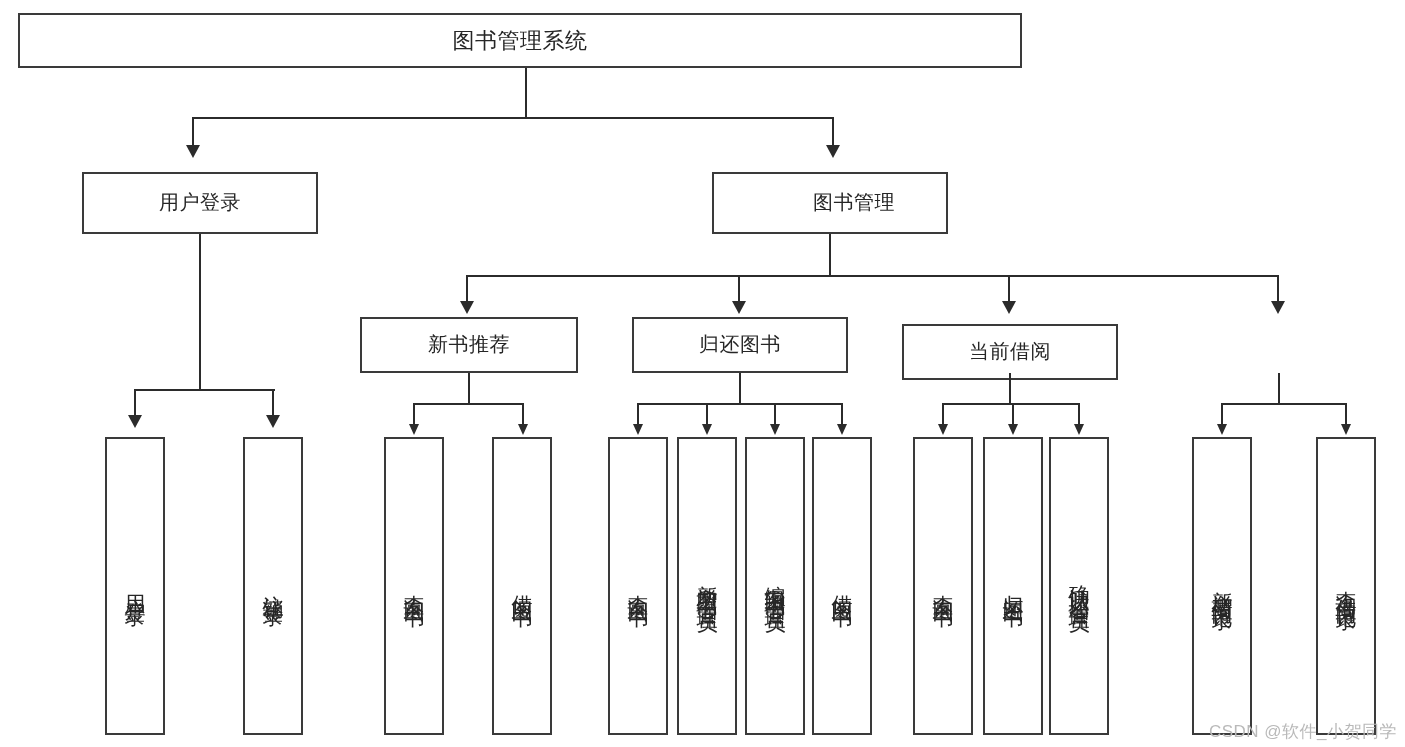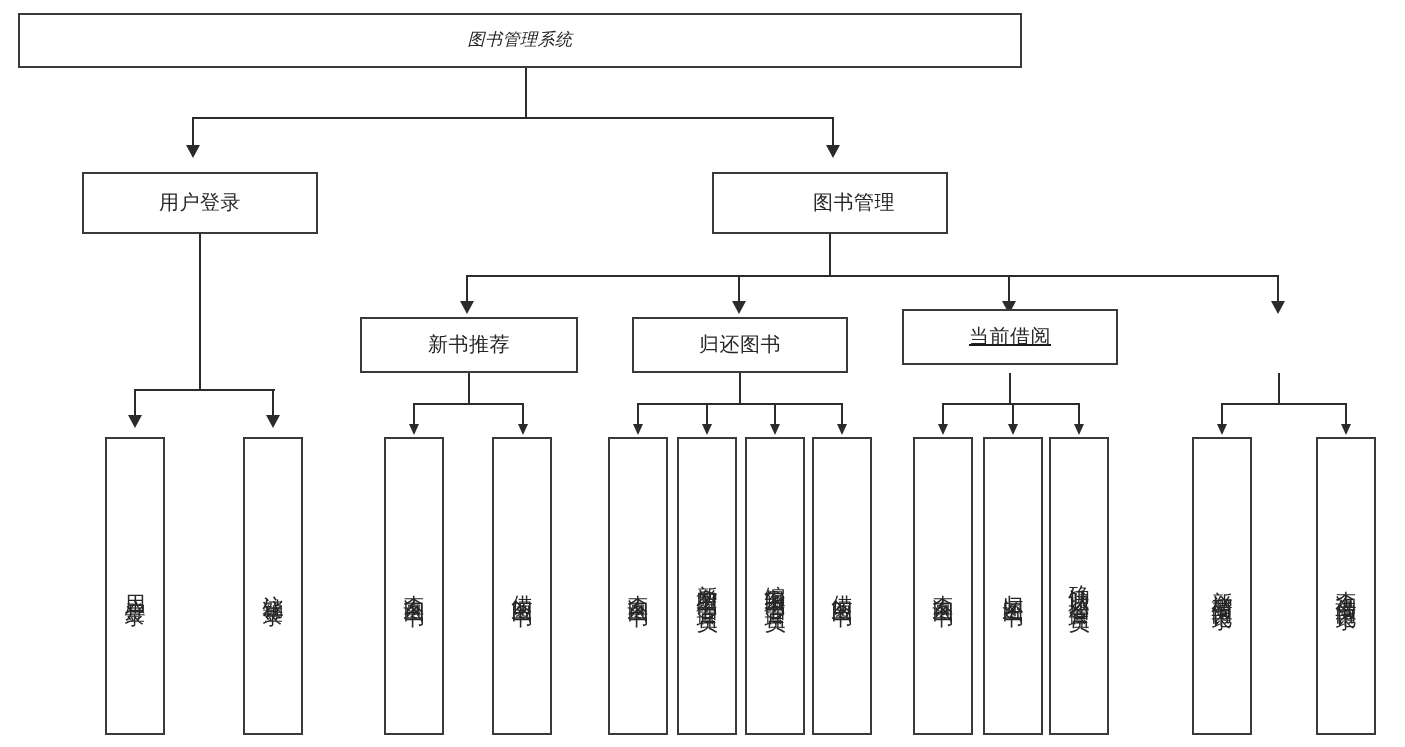--- a/index.html
+++ b/index.html
@@ -23,21 +23,21 @@
     align-items:center;
     justify-content:center;
     text-align:center;
   }
   .node .lbl{
     display:block;
     line-height:1.18;
     letter-spacing:0.5px;
     color:#262626;
   }
-  .node.root .lbl{font-size:17px;font-style:italic;}
+  .node.root .lbl{font-size:22px;}
   .node.lvl2 .lbl{font-size:20px;}
   .node.lvl3 .lbl{font-size:20px;}
   .node.leaf{
     border-width:2px;
   }
   .node.leaf .lbl{
     writing-mode:vertical-rl;
     text-orientation:upright;
     font-size:21px;
     line-height:1.05;
@@ -117,21 +117,21 @@
   <div class="arrow" style="left:1002px;top:301px;"></div>
   <div class="edge v" style="left:1277px;top:275px;height:28px;"></div>
   <div class="arrow" style="left:1271px;top:301px;"></div>
 
   <div class="node lvl3" style="left:360px;top:317px;width:218px;height:56px;text-align:right;">
     <span class="lbl">新书推荐</span>
   </div>
   <div class="node lvl3" style="left:632px;top:317px;width:216px;height:56px;">
     <span class="lbl">归还图书</span>
   </div>
-  <div class="node lvl3" style="left:902px;top:309px;width:216px;height:56px;text-decoration:underline;">
+  <div class="node lvl3" style="left:902px;top:324px;width:216px;height:56px;">
     <span class="lbl">当前借阅</span>
   </div>
 
   <div class="edge v" style="left:468px;top:373px;height:31px;"></div>
   <div class="edge h" style="left:413px;top:403px;width:110px;"></div>
   <div class="edge v" style="left:413px;top:403px;height:22px;"></div>
   <div class="arrow small" style="left:409px;top:424px;"></div>
   <div class="edge v" style="left:522px;top:403px;height:22px;"></div>
   <div class="arrow small" style="left:518px;top:424px;"></div>
 
@@ -199,13 +199,14 @@
     <span class="lbl">确认归还（管理员）</span>
   </div>
 
   <div class="node leaf" style="left:1192px;top:437px;width:60px;height:298px;">
     <span class="lbl">新增借阅记录</span>
   </div>
   <div class="node leaf" style="left:1316px;top:437px;width:60px;height:298px;">
     <span class="lbl">查询借阅记录</span>
   </div>
 
+  <div class="watermark">CSDN @软件_小贺同学</div>
 </div>
 
 </body></html>

